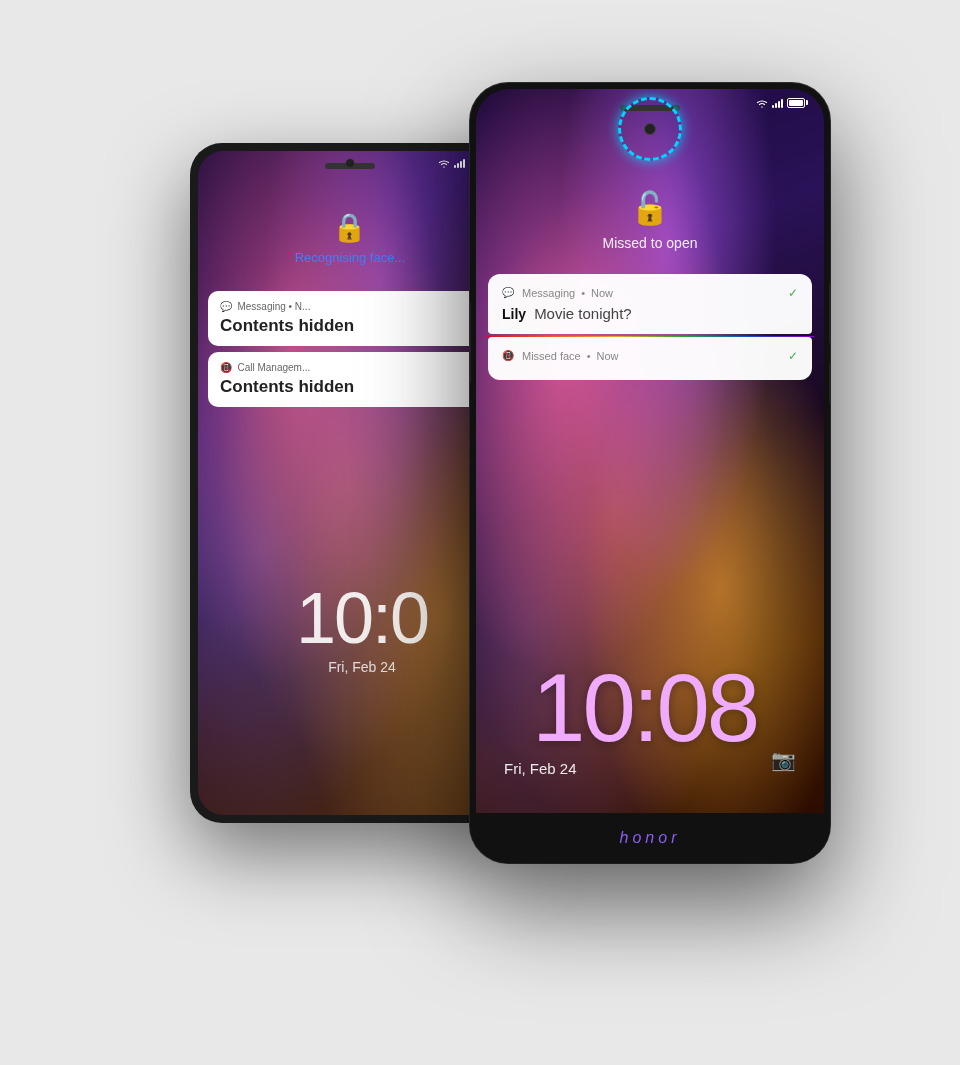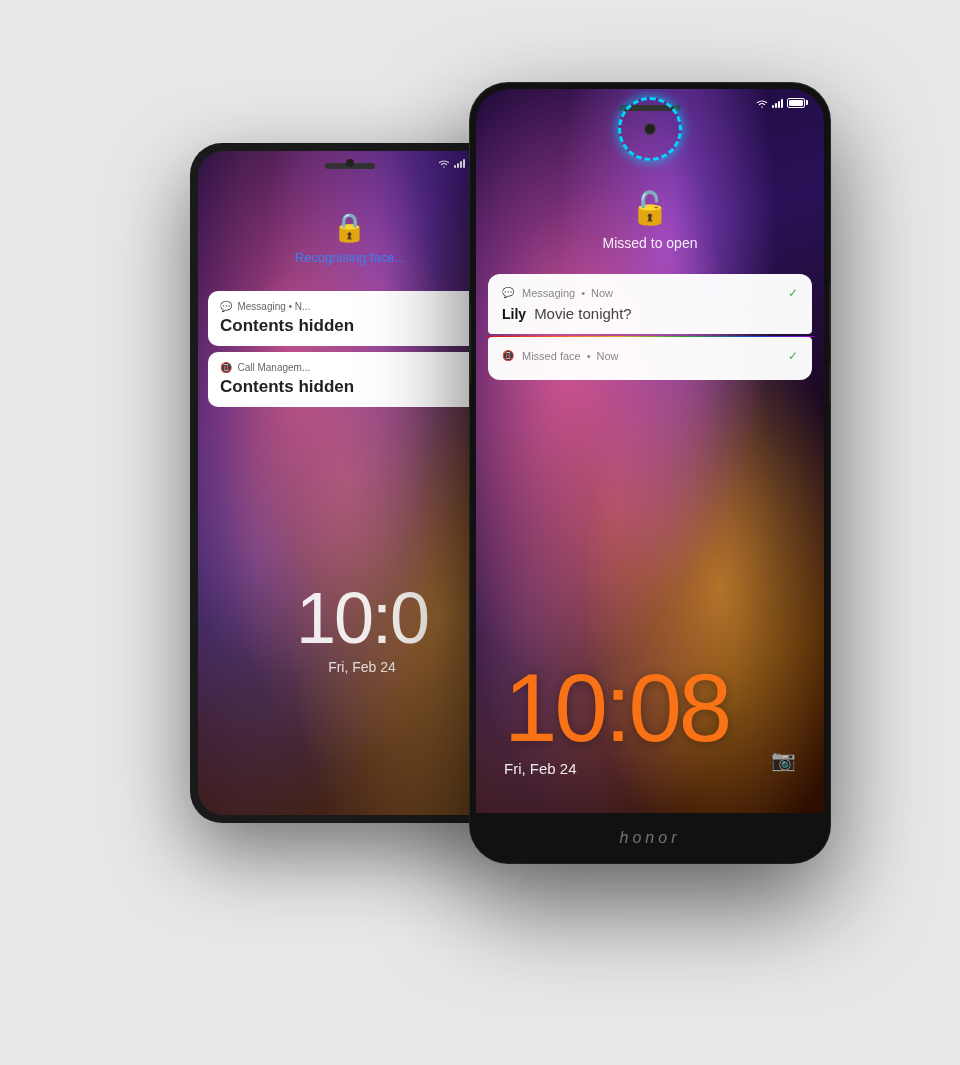--- a/index.html
+++ b/index.html
@@ -403,25 +403,26 @@
       right: 0;
       display: flex;
       flex-direction: column;
       align-items: flex-start;
       padding-left: 28px;
       z-index: 5;
     }
 
     .front-time {
       font-size: 96px;
-      color: #f97316;
+      color: #f0abfc;
       font-weight: 200;
       letter-spacing: -3px;
       line-height: 1;
       text-shadow: 0 2px 10px rgba(0,0,0,0.3);
+      margin-left: 28px;
     }
 
     .front-date {
       font-size: 15px;
       color: white;
       opacity: 0.9;
       margin-top: 4px;
     }
 
     .camera-bottom-icon {
@@ -442,21 +443,21 @@
       right: 0;
       height: 50px;
       background: #111;
       display: flex;
       align-items: center;
       justify-content: center;
       z-index: 30;
     }
 
     .honor-text {
-      color: #737373;
+      color: #8b5cf6;
       font-size: 16px;
       letter-spacing: 4px;
       font-style: italic;
       font-weight: 300;
     }
 
     
     .phone-front .side-button-right {
       position: absolute;
       right: -3px;

